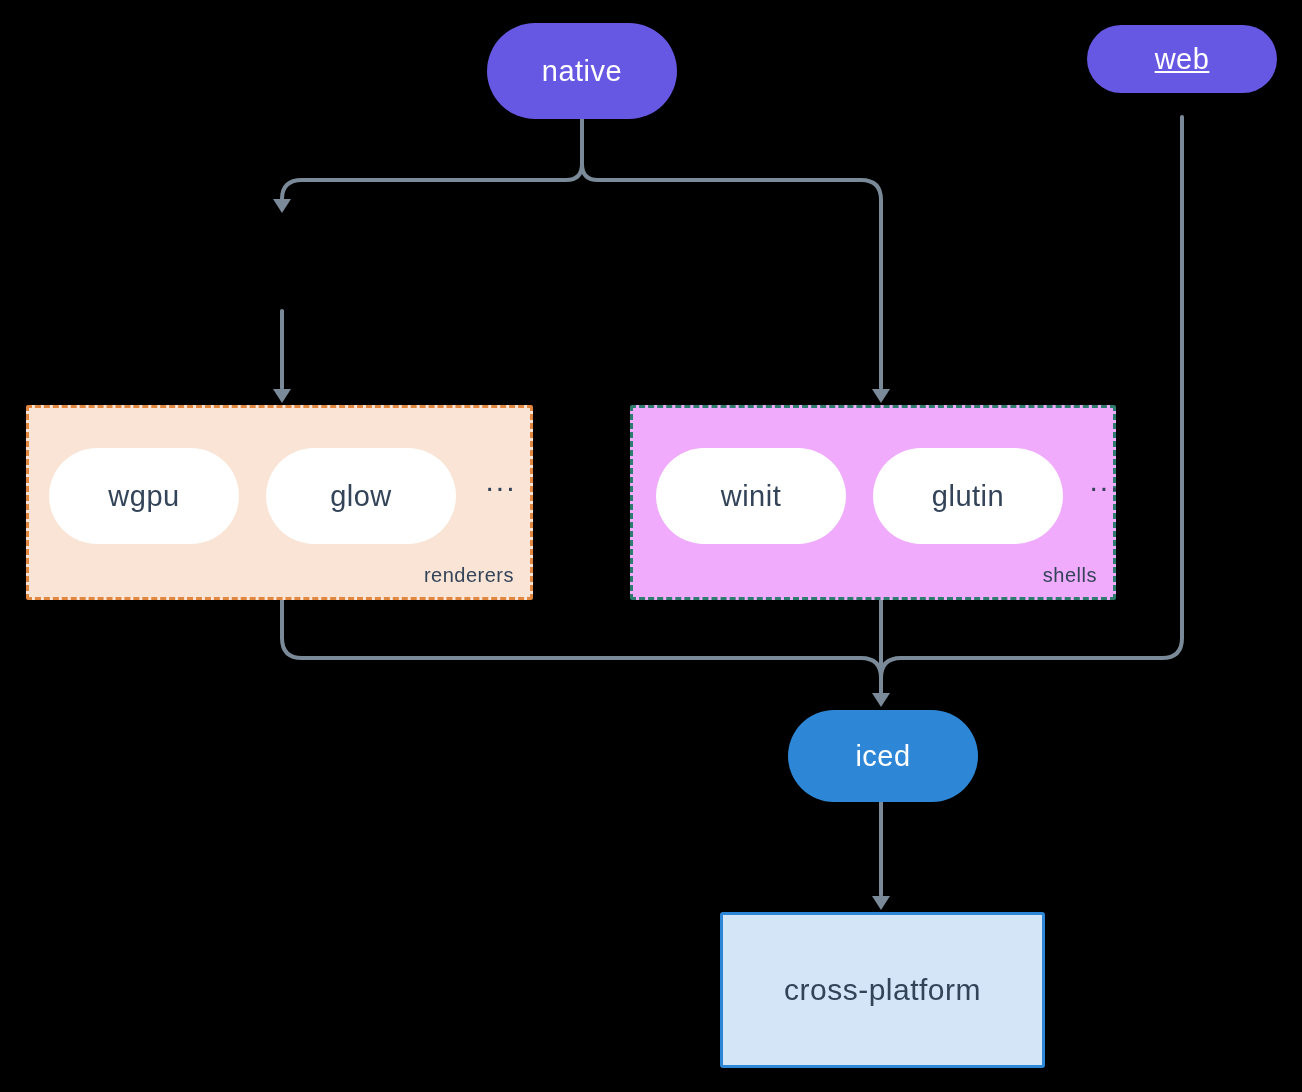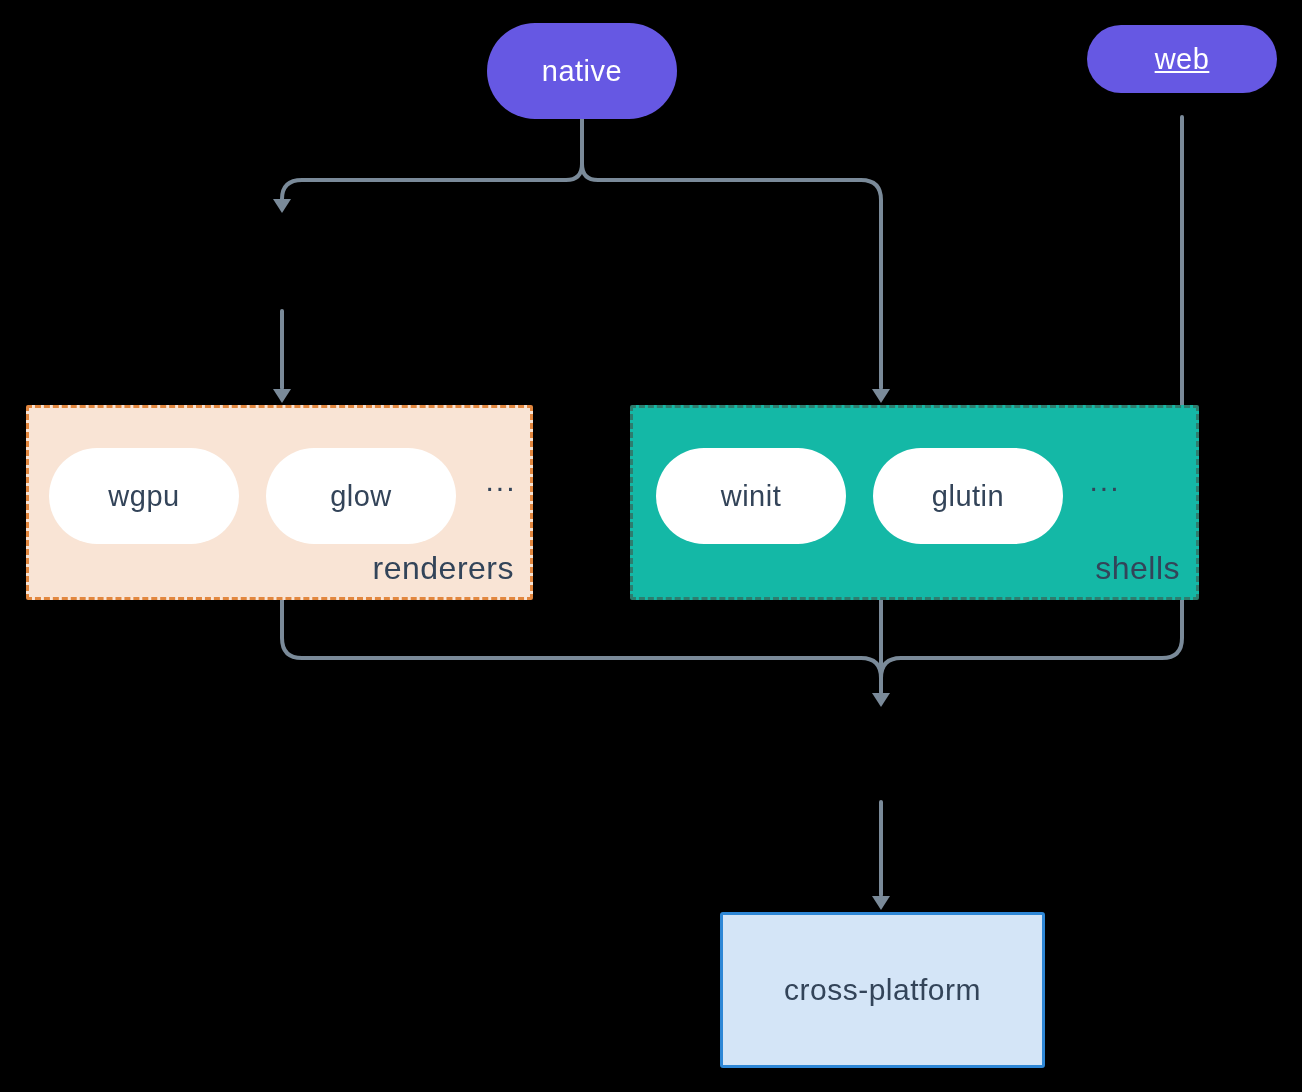--- a/index.html
+++ b/index.html
@@ -44,22 +44,22 @@
     border-radius: 2px;
     box-sizing: border-box;
   }
   .group-renderers {
     left: 26px; top: 405px;
     background: #f9e4d5;
     border: 3px dashed #e2873f;
   }
   .group-shells {
     left: 630px; top: 405px;
-    width: 569px;
-    background: #14b8a6;
+    width: 486px;
+    background: #f0abfc;
     border: 3px dashed #2e7d6e;
   }
   .group .pill { width: 190px; height: 96px; top: 40px; }
   .group-renderers .pill-a { left: 20px; }
   .group-renderers .pill-b { left: 237px; }
   .group-shells .pill-a    { left: 23px; }
   .group-shells .pill-b    { left: 240px; }
   .ellipsis {
     position: absolute;
     top: 25px;
@@ -72,21 +72,21 @@
     color: #334459;
     font-size: 30px;
     letter-spacing: 2px;
     font-weight: 500;
   }
   .group-label {
     position: absolute;
     right: 16px;
     bottom: 10px;
     color: #334459;
-    font-size: 32px;
+    font-size: 20px;
     letter-spacing: 0.5px;
   }
   .app-box {
     position: absolute;
     left: 720px; top: 912px;
     width: 325px; height: 156px;
     box-sizing: border-box;
     background: #d4e5f7;
     border: 3px solid #2e87d6;
     border-radius: 3px;
@@ -155,18 +155,21 @@
     <div class="pill white pill-a">
       <span>winit</span>
     </div>
     <div class="pill white pill-b">
       <span>glutin</span>
     </div>
     <div class="ellipsis">...</div>
     <div class="group-label">shells</div>
   </div>
 
+  <div class="pill primary node-iced" style="background:#2e87d6">
+    <span>iced</span>
+  </div>
 
   <div class="app-box">
     <span>cross-platform</span>
   </div>
 
 </div>
 
 </body></html>

